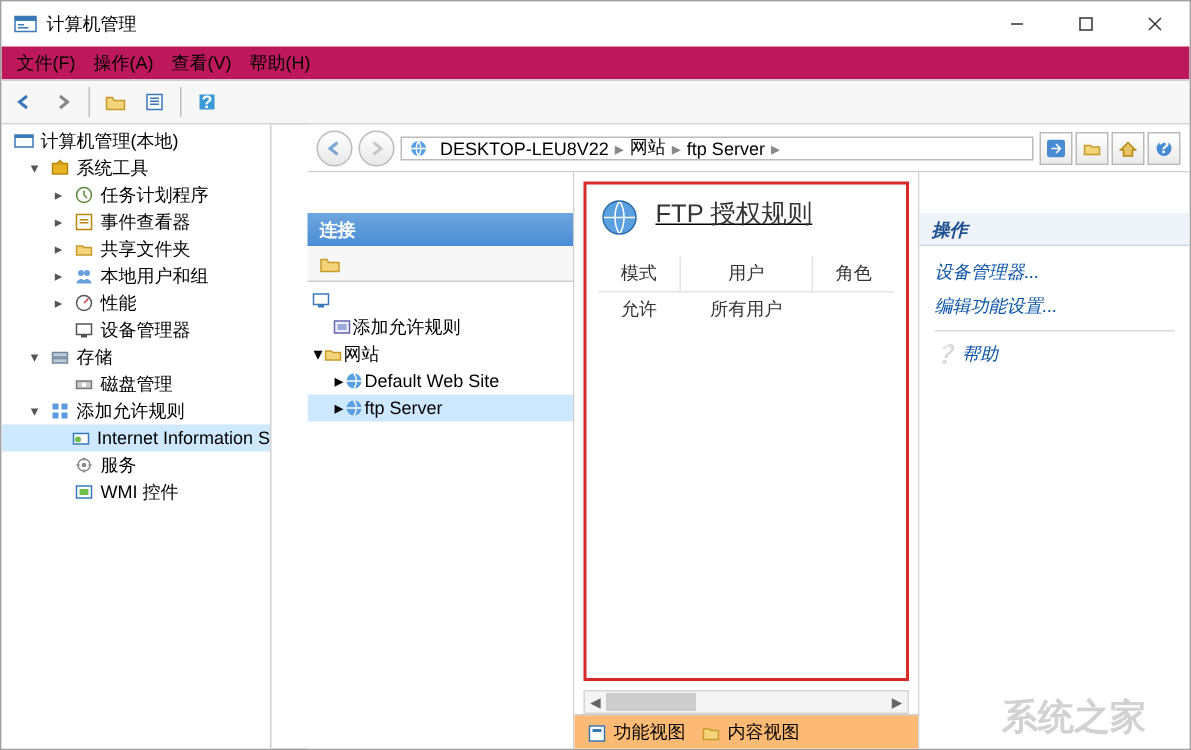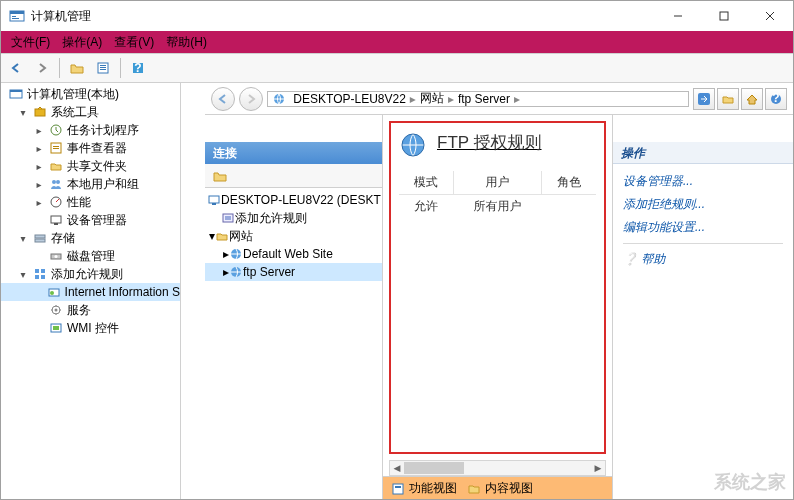--- a/index.html
+++ b/index.html
@@ -47,21 +47,21 @@
 .tbl th { border-bottom: 1px solid #e3e3e3; border-right: 1px solid #e3e3e3; }
 .center-scroll { height: 16px; margin: 0 6px; border: 1px solid #d5d5d5; background: #f4f4f4; position: relative; }
 .center-scroll .thumb { position: absolute; left: 14px; width: 60px; top: 1px; bottom: 1px; background: #cdcdcd; }
 .center-scroll .arr { position: absolute; top: 0; bottom: 0; width: 14px; display: flex; align-items: center; justify-content: center; color: #666; font-size: 9px; }
 .center-tabs { height: 24px; display: flex; align-items: center; gap: 10px; padding: 0 8px; border-top: 1px solid #d0d0d0; background: #fdba74; }
 .center-tabs .tab { display: flex; align-items: center; gap: 4px; }
 .actions-pane { width: 180px; display: flex; flex-direction: column; background: #fff; font-style: italic; }
 .actions-list { padding: 6px 10px; }
 .action-link { color: #0a54a8; padding: 3px 0; cursor: pointer; }
 .action-sep { height: 1px; background: #d9d9d9; margin: 4px 0; }
-.watermark { position: absolute; right: 8px; bottom: 6px; color: rgba(180,180,180,.6); font-size: 18px; font-weight: bold; pointer-events: none; }
+.watermark { position: absolute; right: 30px; bottom: 6px; color: rgba(180,180,180,.6); font-size: 24px; font-weight: bold; pointer-events: none; }
 svg { display: block; }
 </style>
 </head>
 <body>
 
 <div class="titlebar">
   <span class="icon">
     <svg width="16" height="16">
         <rect x="1" y="3" width="14" height="10" fill="#fff" stroke="#3979b8"></rect>
         <rect x="1" y="3" width="14" height="3" fill="#3979b8"></rect>
@@ -342,21 +342,20 @@
         </div>
         <div class="conn-tree">
           <div class="ct-item" style="padding-left:2px">
               <span class="exp"></span>
               <span class="ticon">
                 <svg width="14" height="14">
                   <rect x="2" y="3" width="10" height="7" fill="#fff" stroke="#3979b8"></rect>
                   <rect x="5" y="10" width="4" height="2" fill="#3979b8"></rect>
                 </svg>
               </span>
-              <span>DESKTOP-LEU8V22 (DESKT</span>
             </div>
           <div class="ct-item" style="padding-left:16px">
               <span class="ticon">
                 <svg width="14" height="14">
                   <rect x="2" y="3" width="10" height="8" fill="#eef" stroke="#66a"></rect>
                   <rect x="4" y="5" width="6" height="4" fill="#9ad"></rect>
                 </svg>
               </span>
               <span>添加允许规则</span>
             </div>
@@ -438,21 +437,20 @@
               </svg>
               <span>内容视图</span>
             </div>
         </div>
       </div>
 
       <div class="actions-pane">
         <div class="pane-hdr light">操作</div>
         <div class="actions-list">
           <div class="action-link">设备管理器...</div>
-          <div class="action-link">添加拒绝规则...</div>
           <div class="action-link">编辑功能设置...</div>
           <div class="action-sep"></div>
           <div class="action-link"><span style="color:#3c9bd6">❔</span> <span>帮助</span></div>
         </div>
       </div>
     </div>
   </div>
   <div class="watermark">系统之家</div>
 </div>
 

